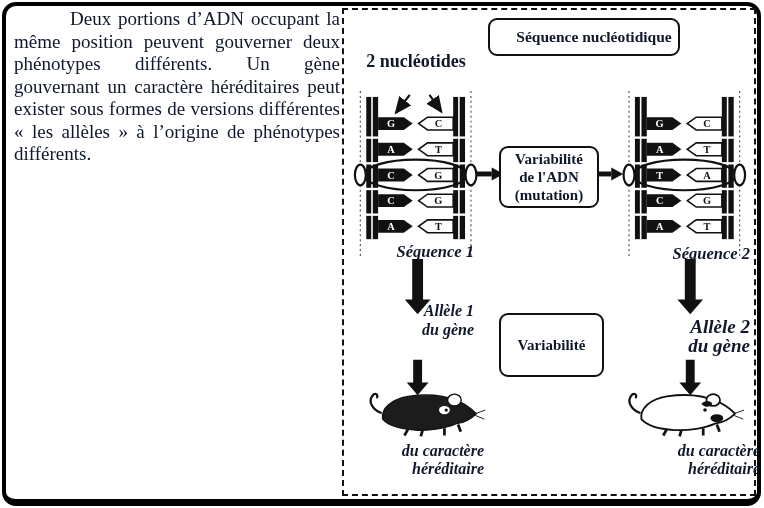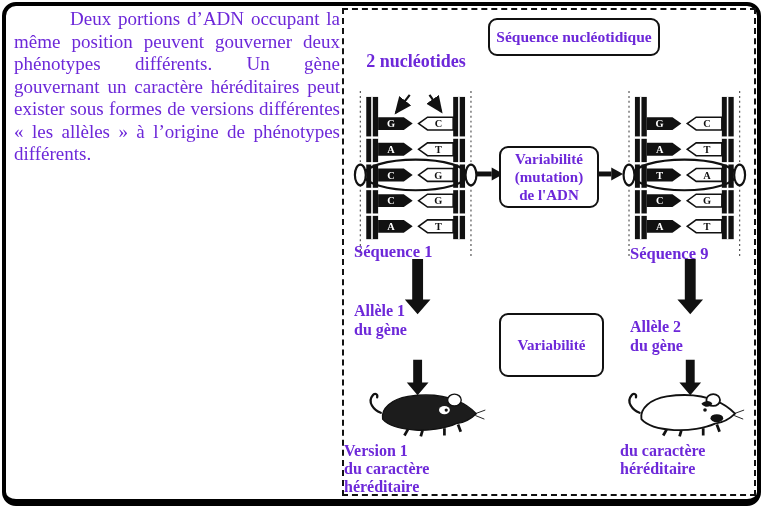--- a/index.html
+++ b/index.html
@@ -1,39 +1,39 @@
 <!DOCTYPE html>
 <html><head>
 <meta charset="utf-8">
 <style>
   html,body{margin:0;padding:0;background:#fff;}
   .stage{position:relative;width:764px;height:508px;background:#fff;overflow:hidden;
-         font-family:"Liberation Serif","DejaVu Serif",serif;color:#6d28d9;}
+         font-family:"Liberation Serif","DejaVu Serif",serif;color:#0f172a;}
   .frame{position:absolute;left:2px;top:2px;right:3px;bottom:2px;
          border:4px solid #000;border-bottom-width:7px;border-radius:14px;background:#fff;}
   .intro{position:absolute;left:8px;top:2px;width:326px;margin:0;
          font-size:19px;line-height:22.5px;text-align:justify;text-indent:56px;}
   .panel{position:absolute;left:336px;top:2px;width:410px;bottom:3px;
          border:2px dashed #111;background:#fff;}
   .gfx{position:absolute;left:0;top:0;width:100%;height:100%;}
   .box{position:absolute;border:2.5px solid #111;border-radius:9px;background:#fff;
        text-align:center;font-weight:bold;}
   .title-box{left:144px;top:8px;width:168px;height:34px;font-size:15.5px;
-             display:flex;align-items:center;justify-content:center;}
+             display:flex;align-items:center;justify-content:center;padding-left:20px;}
   .mut-box{left:155px;top:136px;width:96px;height:58px;font-size:15px;line-height:18px;
            display:flex;flex-direction:column;justify-content:center;}
   .gen-box{left:155px;top:303px;width:101px;height:60px;font-size:15px;line-height:19px;
            display:flex;flex-direction:column;justify-content:center;}
   .nucl{position:absolute;left:2px;top:42px;width:140px;text-align:center;
         font-weight:bold;font-size:18px;line-height:19px;}
-  .cap{position:absolute;text-align:left;font-weight:bold;}
+  .cap{position:absolute;text-align:right;font-weight:bold;font-style:italic;}
   .seq1{left:10px;top:232px;width:120px;font-size:16.5px;}
   .seq2{left:286px;top:234px;width:120px;font-size:16.5px;}
   .allele1{left:10px;top:292px;width:120px;font-size:16px;line-height:18.5px;}
-  .allele2{left:286px;top:308px;width:120px;font-size:16px;line-height:18.5px;}
+  .allele2{left:286px;top:308px;width:120px;font-size:19px;line-height:18.5px;}
   .version1{left:0px;top:432px;width:140px;font-size:16px;line-height:18px;}
   .version2{left:276px;top:432px;width:140px;font-size:16px;line-height:18px;}
 </style>
 </head>
 <body>
 
 <div class="stage">
   <div class="frame">
 
     <p class="intro">Deux portions d’ADN occupant la même position peuvent gouverner deux phénotypes différents. Un gène gouvernant un caractère héréditaires peut exister sous formes de versions différentes « les allèles » à l’origine de phénotypes différents.</p>
@@ -178,42 +178,41 @@
       <div class="box title-box">
         <span>Séquence nucléotidique</span>
       </div>
 
       <div class="nucl">
         <div>2 nucléotides</div>
       </div>
 
       <div class="box mut-box">
         <div>Variabilité</div>
+        <div>de l'ADN</div>
         <div>(mutation)</div>
-        <div>de l'ADN</div>
       </div>
 
       <div class="box gen-box">
         <div>Variabilité</div>
       </div>
 
       <div class="cap seq1">Séquence 1</div>
-      <div class="cap seq2">Séquence 9</div>
+      <div class="cap seq2">Séquence 2</div>
 
       <div class="cap allele1">
         <div>Allèle 1</div>
         <div>du gène</div>
       </div>
       <div class="cap allele2">
         <div>Allèle 2</div>
         <div>du gène</div>
       </div>
 
       <div class="cap version1">
-        <div>Version 1</div>
         <div>du caractère</div>
         <div>héréditaire</div>
       </div>
       <div class="cap version2">
         <div>du caractère</div>
         <div>héréditaire</div>
       </div>
 
     </div>
   </div>

